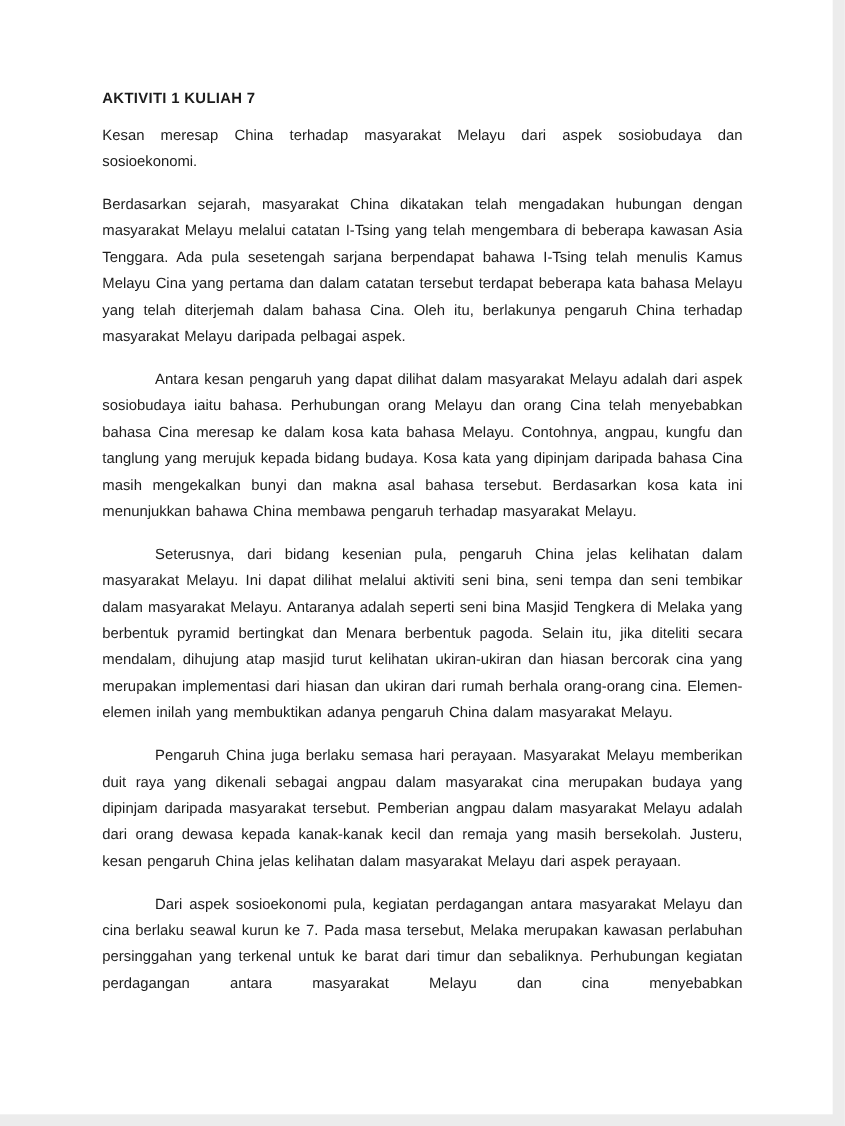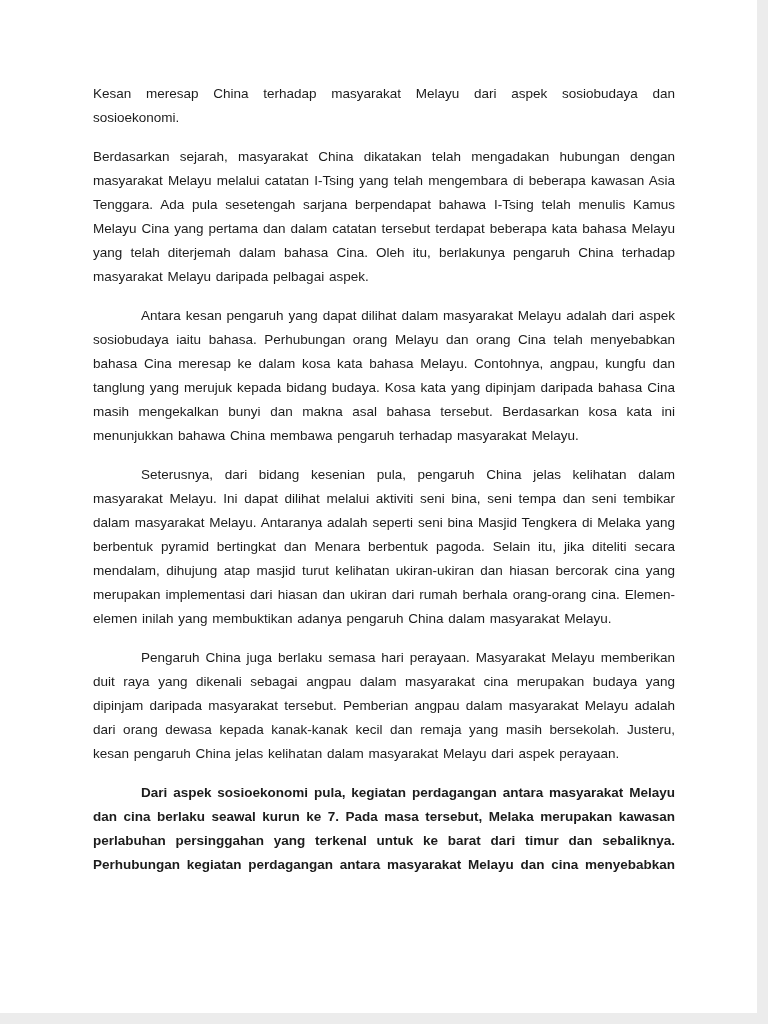--- a/index.html
+++ b/index.html
@@ -37,28 +37,28 @@
     text-align: justify;
     margin: 0 0 15px 0;
     word-spacing: 1px;
   }
   .para.indent {
     text-indent: 48px;
   }
   .para.cutoff {
     text-align-last: justify;
     margin-bottom: 0;
-    font-weight: bold;
   }
 </style>
 </head>
 <body>
 
 <div class="viewer">
   <div class="page">
+    <h1 class="doc-title">AKTIVITI 1 KULIAH 7</h1>
 
     <p class="para">Kesan meresap China terhadap masyarakat Melayu dari aspek sosiobudaya dan sosioekonomi.</p>
 
     <p class="para">Berdasarkan sejarah, masyarakat China dikatakan telah mengadakan hubungan dengan masyarakat Melayu melalui catatan I-Tsing yang telah mengembara di beberapa kawasan Asia Tenggara. Ada pula sesetengah sarjana berpendapat bahawa I-Tsing telah menulis Kamus Melayu Cina yang pertama dan dalam catatan tersebut terdapat beberapa kata bahasa Melayu yang telah diterjemah dalam bahasa Cina. Oleh itu, berlakunya pengaruh China terhadap masyarakat Melayu daripada pelbagai aspek.</p>
 
     <p class="para indent">Antara kesan pengaruh yang dapat dilihat dalam masyarakat Melayu adalah dari aspek sosiobudaya iaitu bahasa. Perhubungan orang Melayu dan orang Cina telah menyebabkan bahasa Cina meresap ke dalam kosa kata bahasa Melayu. Contohnya, angpau, kungfu dan tanglung yang merujuk kepada bidang budaya. Kosa kata yang dipinjam daripada bahasa Cina masih mengekalkan bunyi dan makna asal bahasa tersebut. Berdasarkan kosa kata ini menunjukkan bahawa China membawa pengaruh terhadap masyarakat Melayu.</p>
 
     <p class="para indent">Seterusnya, dari bidang kesenian pula, pengaruh China jelas kelihatan dalam masyarakat Melayu. Ini dapat dilihat melalui aktiviti seni bina, seni tempa dan seni tembikar dalam masyarakat Melayu. Antaranya adalah seperti seni bina Masjid Tengkera di Melaka yang berbentuk pyramid bertingkat dan Menara berbentuk pagoda. Selain itu, jika diteliti secara mendalam, dihujung atap masjid turut kelihatan ukiran-ukiran dan hiasan bercorak cina yang merupakan implementasi dari hiasan dan ukiran dari rumah berhala orang-orang cina. Elemen-elemen inilah yang membuktikan adanya pengaruh China dalam masyarakat Melayu.</p>
 
     <p class="para indent">Pengaruh China juga berlaku semasa hari perayaan. Masyarakat Melayu memberikan duit raya yang dikenali sebagai angpau dalam masyarakat cina merupakan budaya yang dipinjam daripada masyarakat tersebut. Pemberian angpau dalam masyarakat Melayu adalah dari orang dewasa kepada kanak-kanak kecil dan remaja yang masih bersekolah. Justeru, kesan pengaruh China jelas kelihatan dalam masyarakat Melayu dari aspek perayaan.</p>

